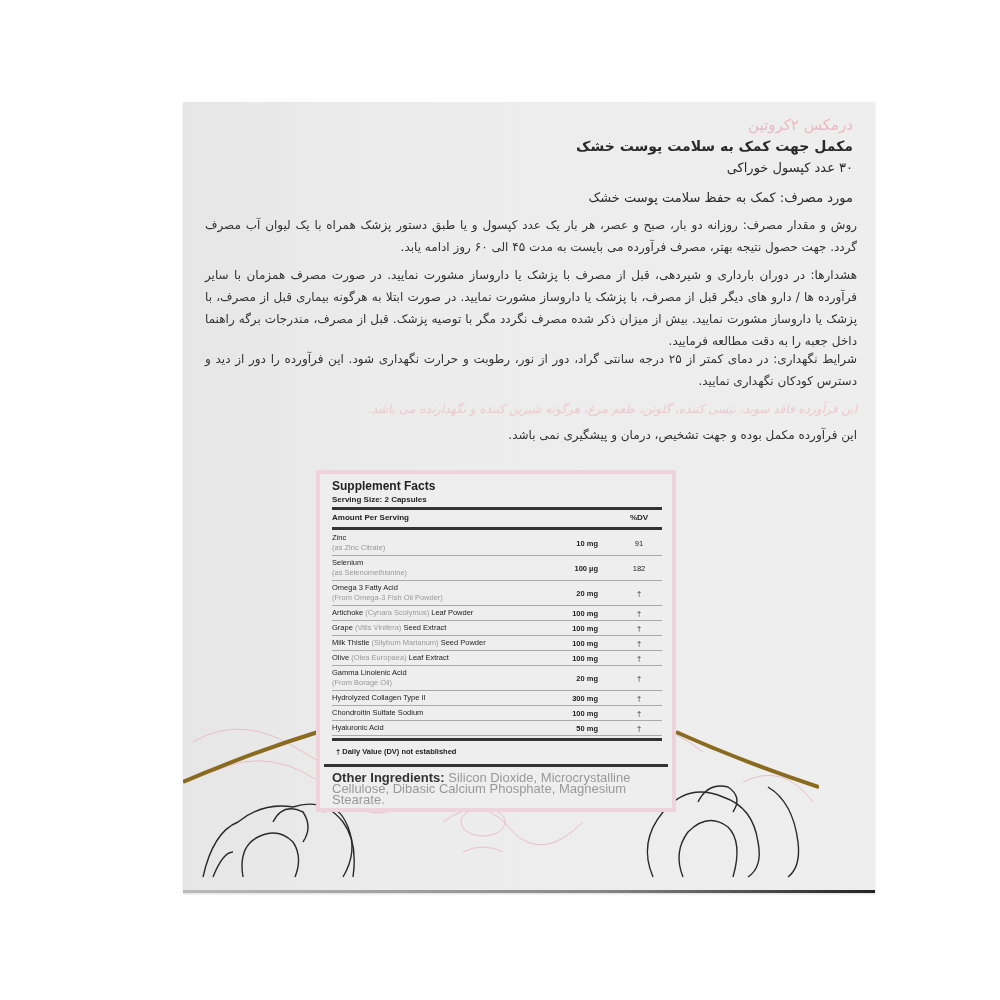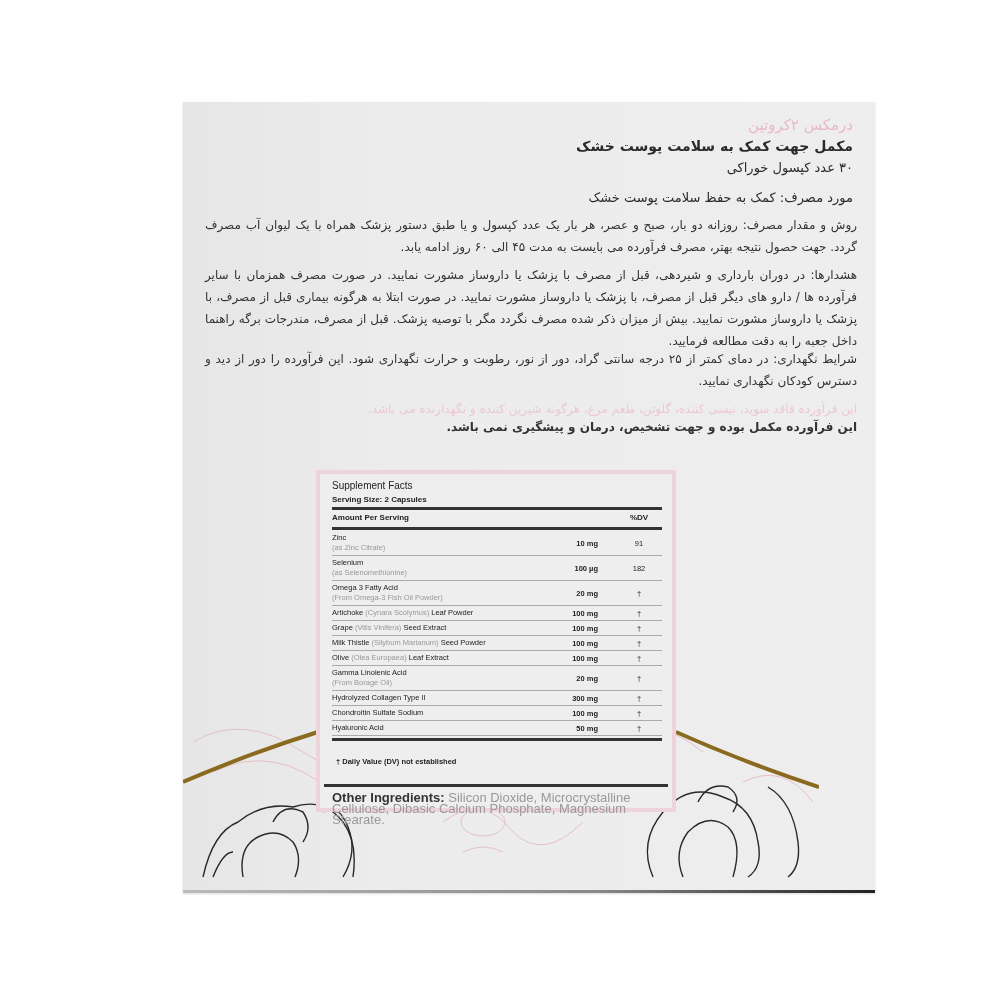--- a/index.html
+++ b/index.html
@@ -26,47 +26,47 @@
     .title1 { top: 36px; font-size: 14px; font-weight: bold; color: #2a2a2a; }
     .title2 { top: 58px; font-size: 13px; color: #2a2a2a; }
     .usage-head { top: 88px; font-size: 13px; color: #2a2a2a; }
     .para {
       position: absolute; right: 18px; left: 22px; direction: rtl; text-align: justify;
       font-size: 12px; line-height: 22px; color: #333;
     }
     .p1 { top: 112px; }
     .p2 { top: 162px; }
     .p3 { top: 246px; }
-    .p4 { top: 296px; color: #ecc8d0; }
-    .p5 { top: 314px; font-weight: bold; color: #333; }
+    .p4 { top: 296px; color: #ecc8d0; font-style: italic; }
+    .p5 { top: 322px; font-weight: normal; color: #333; }
 
     .arc {
       position: absolute; left: 0; right: 0; top: 595px; height: 240px;
       pointer-events: none;
     }
     .art { position: absolute; left: 0; top: 600px; width: 636px; height: 190px; }
 
     .facts {
       position: absolute; left: 133px; top: 368px; width: 360px; height: 342px;
       background: #eeeeee; border: 4px solid #efd3da; box-sizing: border-box;
       font-family: "Liberation Sans", sans-serif; color: #222;
     }
     .facts-inner { position: absolute; left: 12px; right: 10px; top: 4px; }
-    .sf-title { font-size: 10px; font-weight: normal; line-height: 16px; }
+    .sf-title { font-size: 12px; font-weight: bold; line-height: 16px; }
     .sf-serving { font-size: 8px; font-weight: bold; line-height: 11px; }
     .rule-thick { height: 3px; background: #333; margin: 2px 0 1px 0; }
     .hdr { display: flex; font-size: 8px; font-weight: bold; line-height: 14px; }
     .row { display: flex; align-items: center; font-size: 7.5px; border-bottom: 1px solid #aaa; }
     .row .name { flex: 1; line-height: 10px; padding: 2px 0; }
     .row .amt { width: 60px; text-align: right; font-weight: bold; }
     .row .dv { width: 46px; text-align: center; font-weight: normal; padding-left: 18px; }
     .bold { font-weight: normal; }
     .latin { color: #999; font-weight: normal; }
     .sub { color: #999; display: block; }
-    .note { font-size: 7.5px; font-weight: bold; line-height: 14px; padding: 13px 4px; }
+    .note { font-size: 7.5px; font-weight: bold; line-height: 14px; padding: 3px 4px; }
     .other { font-size: 13px; line-height: 11px; padding-top: 4px; }
     .other .label { font-weight: bold; color: #333; }
     .other .val { color: #999; }
   </style>
 </head>
 <body>
 
 <div class="box">
 
   <div class="fa brand">درمکس ۲کروتین</div>

